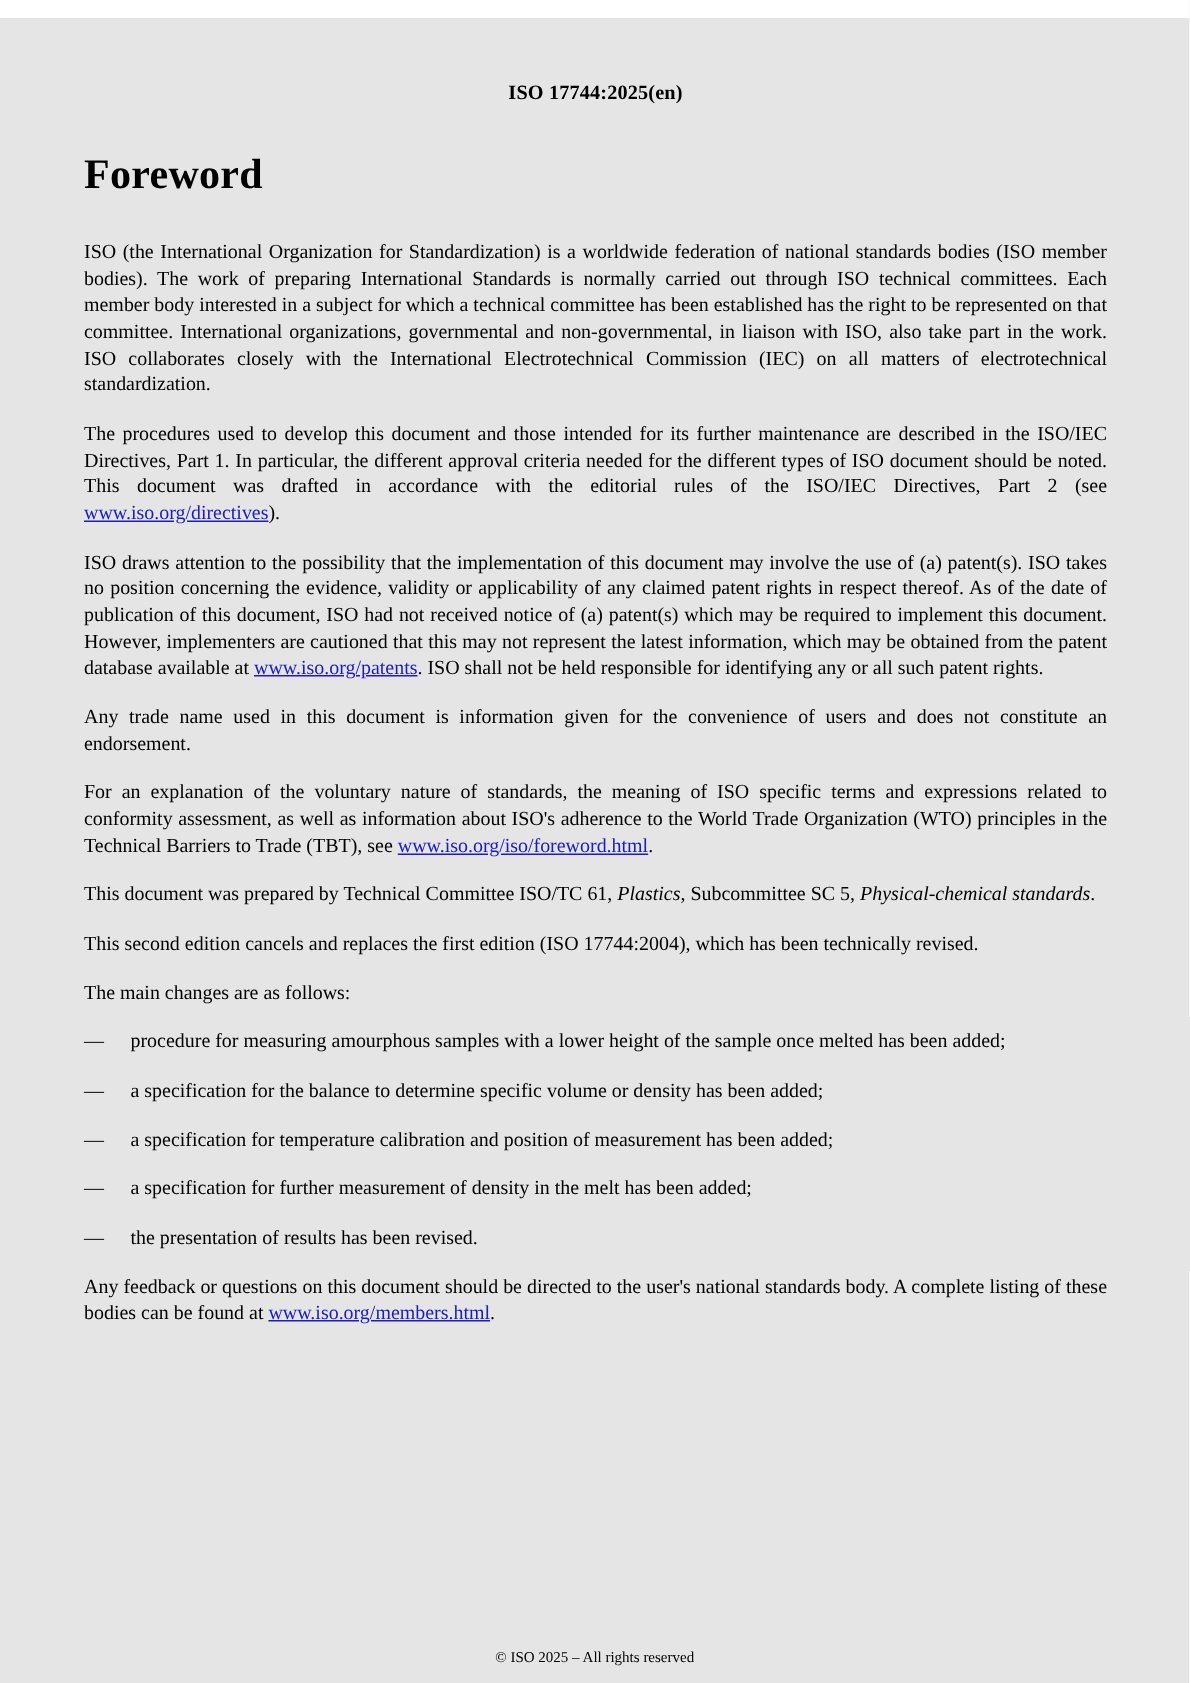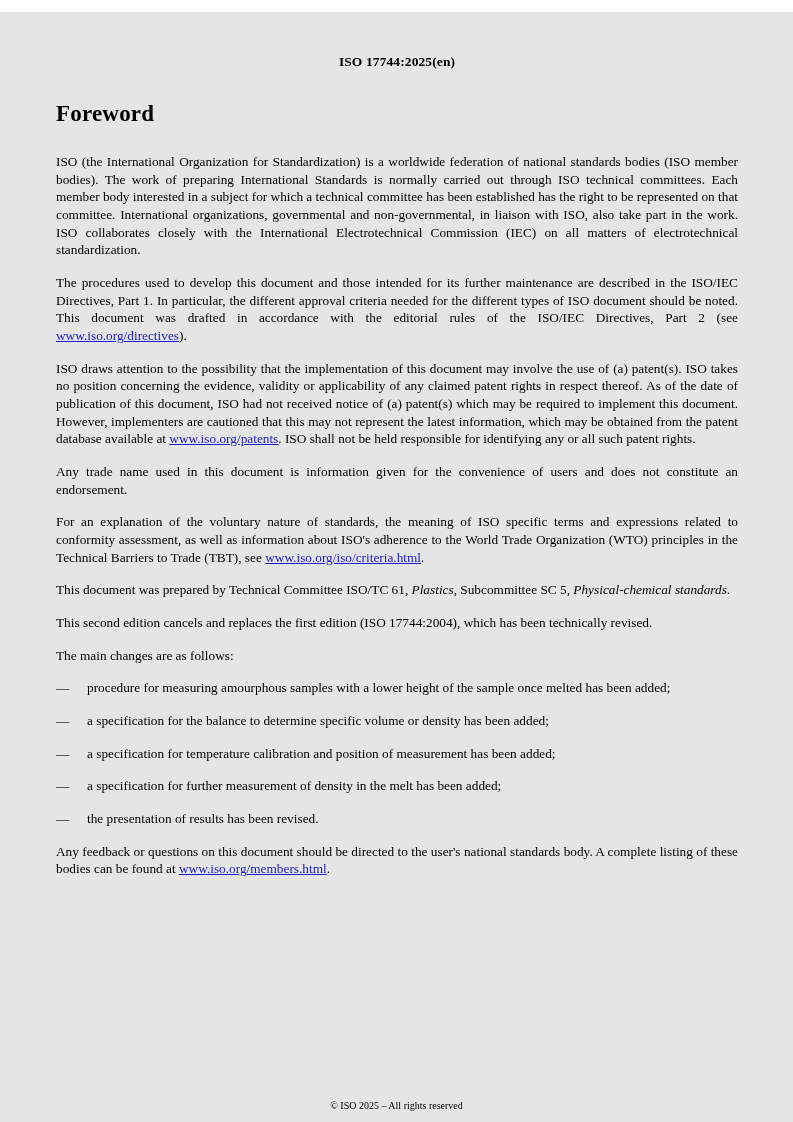--- a/index.html
+++ b/index.html
@@ -27,21 +27,21 @@
   }
   .doc-header {
     text-align: center;
     font-weight: bold;
     font-size: 13.5px;
     letter-spacing: 0.1px;
     margin: 0 0 31px 0;
   }
   h1.foreword-title {
     font-family: "Liberation Serif", serif;
-    font-size: 23px;
+    font-size: 28px;
     font-weight: bold;
     margin: 0 0 26px 0;
     letter-spacing: 0.2px;
   }
   p.body-par {
     font-size: 13.3px;
     line-height: 1.33;
     text-align: justify;
     margin: 0 0 15px 0;
     hyphens: none;
@@ -101,21 +101,21 @@
     <h1 class="foreword-title">Foreword</h1>
 
     <p class="body-par">ISO (the International Organization for Standardization) is a worldwide federation of national standards bodies (ISO member bodies). The work of preparing International Standards is normally carried out through ISO technical committees. Each member body interested in a subject for which a technical committee has been established has the right to be represented on that committee. International organizations, governmental and non-governmental, in liaison with ISO, also take part in the work. ISO collaborates closely with the International Electrotechnical Commission (IEC) on all matters of electrotechnical standardization.</p>
 
     <p class="body-par"><span>The procedures used to develop this document and those intended for its further maintenance are described in the ISO/IEC Directives, Part 1. In particular, the different approval criteria needed for the different types of ISO document should be noted. This document was drafted in accordance with the editorial rules of the ISO/IEC Directives, Part 2 (see </span><a class="lnk" href="#">www.iso.org/directives</a><span>).</span></p>
 
     <p class="body-par"><span>ISO draws attention to the possibility that the implementation of this document may involve the use of (a) patent(s). ISO takes no position concerning the evidence, validity or applicability of any claimed patent rights in respect thereof. As of the date of publication of this document, ISO had not received notice of (a) patent(s) which may be required to implement this document. However, implementers are cautioned that this may not represent the latest information, which may be obtained from the patent database available at </span><a class="lnk" href="#">www.iso.org/patents</a><span>. ISO shall not be held responsible for identifying any or all such patent rights.</span></p>
 
     <p class="body-par">Any trade name used in this document is information given for the convenience of users and does not constitute an endorsement.</p>
 
-    <p class="body-par"><span>For an explanation of the voluntary nature of standards, the meaning of ISO specific terms and expressions related to conformity assessment, as well as information about ISO's adherence to the World Trade Organization (WTO) principles in the Technical Barriers to Trade (TBT), see </span><a class="lnk" href="#">www.iso.org/iso/criteria.html</a><span>.</span></p>
+    <p class="body-par"><span>For an explanation of the voluntary nature of standards, the meaning of ISO specific terms and expressions related to conformity assessment, as well as information about ISO's adherence to the World Trade Organization (WTO) principles in the Technical Barriers to Trade (TBT), see </span><a class="lnk" href="#">www.iso.org/iso/foreword.html</a><span>.</span></p>
 
     <p class="body-par"><span>This document was prepared by Technical Committee ISO/TC 61, </span><span class="it">Plastics</span><span>, Subcommittee SC 5, </span><span class="it">Physical-chemical standards</span><span>.</span></p>
 
     <p class="body-par">This second edition cancels and replaces the first edition (ISO 17744:2004), which has been technically revised.</p>
 
     <p class="body-par">The main changes are as follows:</p>
 
     <ul class="changes">
       <li><span class="dash">—</span><span>procedure for measuring amourphous samples with a lower height of the sample once melted has been added;</span></li>
       <li><span class="dash">—</span><span>a specification for the balance to determine specific volume or density has been added;</span></li>

